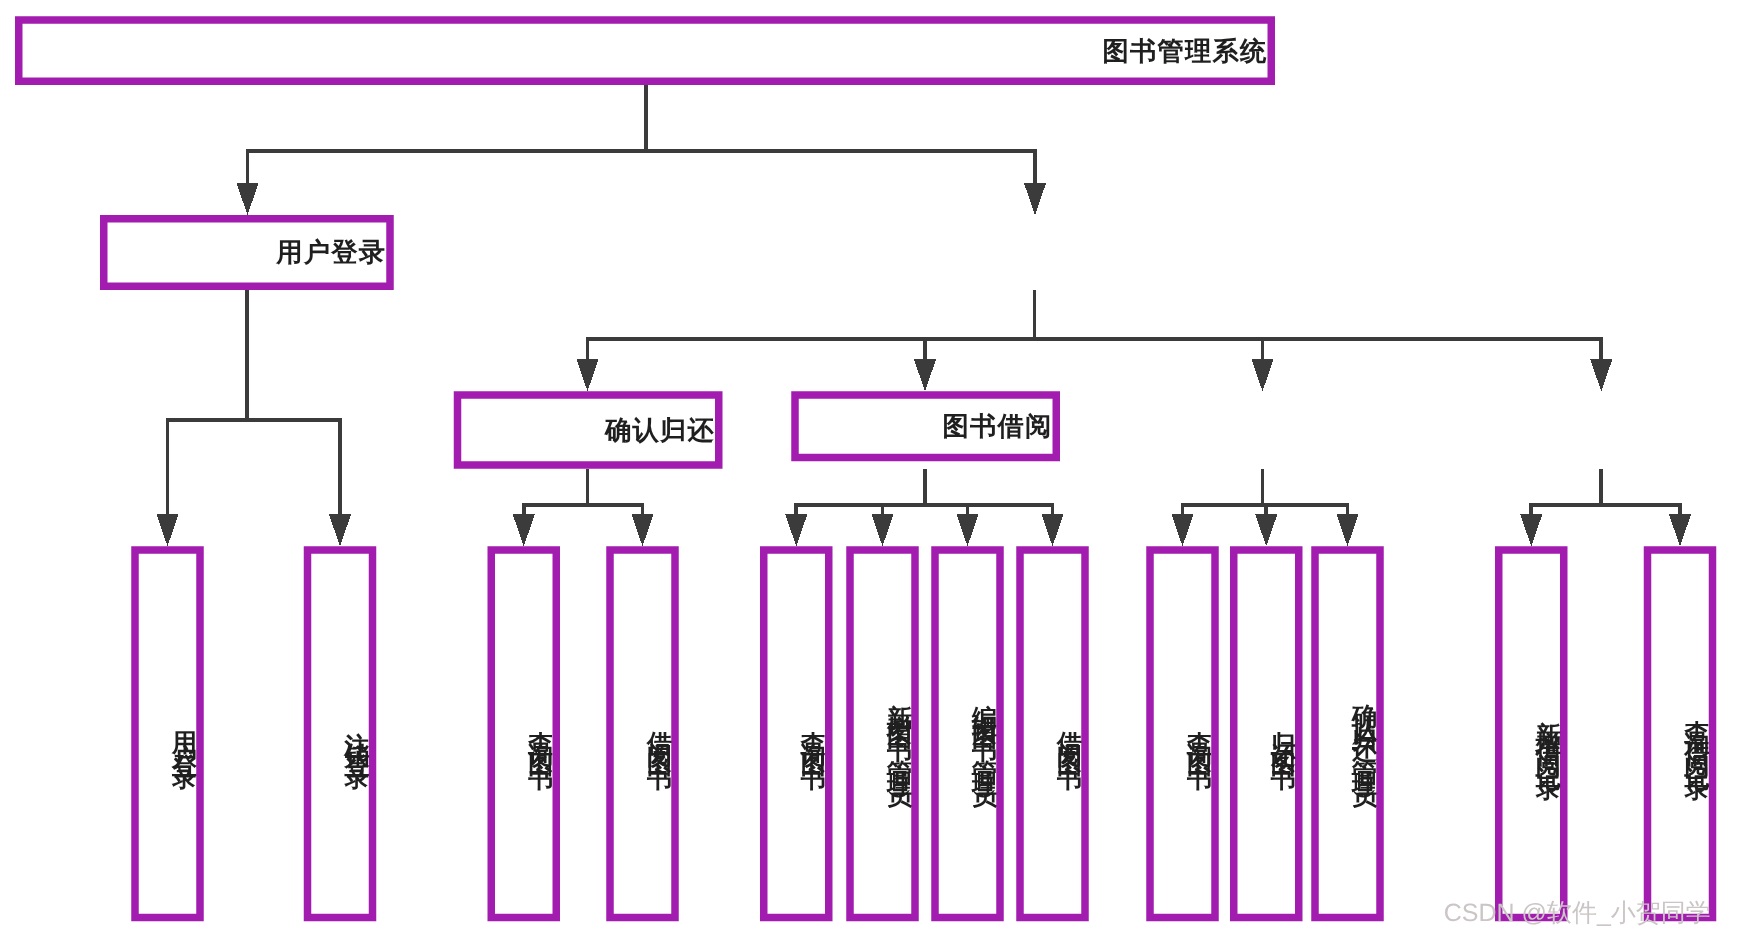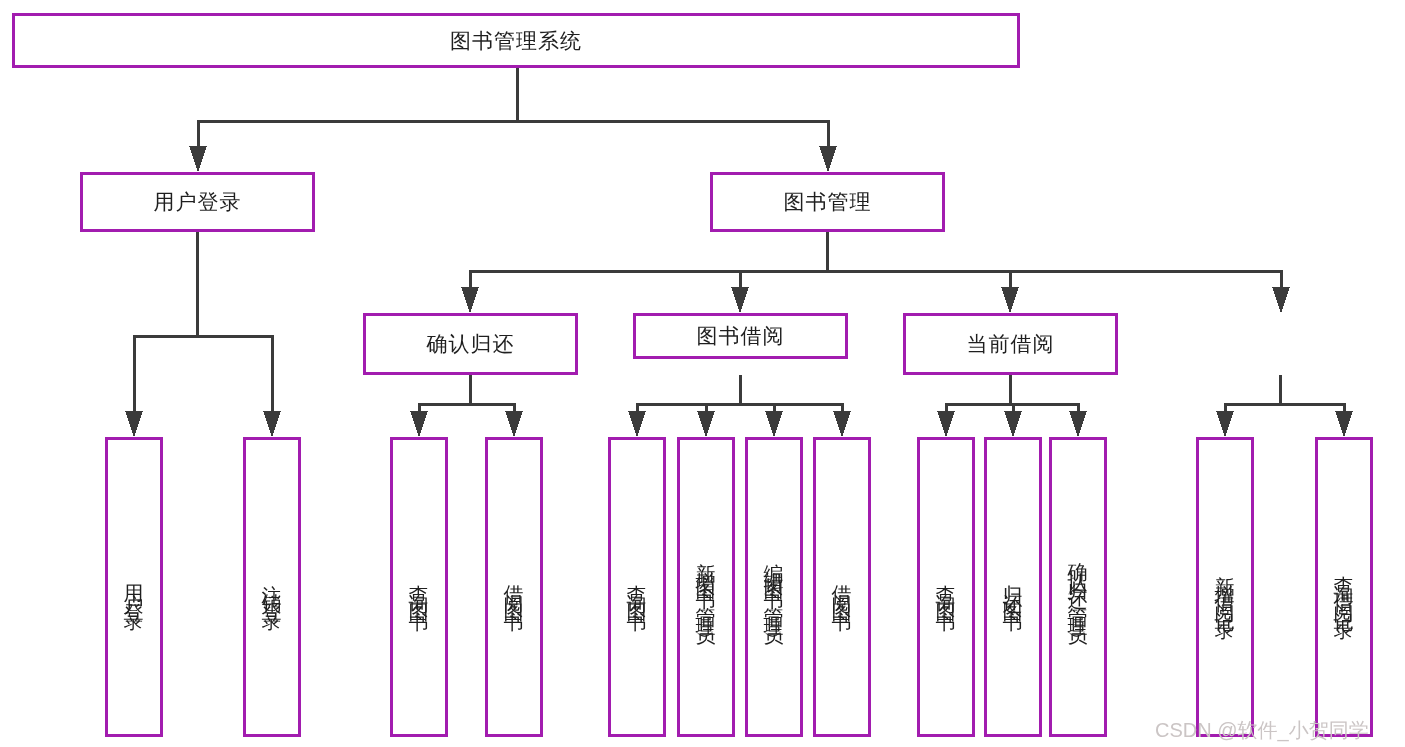--- a/index.html
+++ b/index.html
@@ -14,25 +14,26 @@
   .wires {
     position: absolute;
     left: 0; top: 0;
     width: 1405px; height: 747px;
     z-index: 1;
   }
   .node {
     position: absolute;
     box-sizing: border-box;
     background: #ffffff;
-    border: 3px solid #a21caf;
+    border: 6px solid #a21caf;
     display: flex;
     align-items: center;
-    justify-content: center;
+    justify-content: flex-end;
     z-index: 2;
+    font-weight: bold;
   }
   .hlabel {
     font-size: 21px;
     color: #1f1f1f;
     letter-spacing: 1px;
     white-space: nowrap;
   }
   .vlabel {
     writing-mode: vertical-rl;
     text-orientation: mixed;
@@ -146,32 +147,26 @@
     </g>
   </svg>
 
   <div class="node" style="left:12px; top:13px; width:1008px; height:55px;">
     <span class="hlabel">图书管理系统</span>
   </div>
 
   <div class="node" style="left:80px; top:172px; width:235px; height:60px;">
     <span class="hlabel">用户登录</span>
   </div>
-  <div class="node" style="left:710px; top:172px; width:235px; height:60px;">
-    <span class="hlabel">图书管理</span>
-  </div>
 
   <div class="node" style="left:363px; top:313px; width:215px; height:62px;">
     <span class="hlabel">确认归还</span>
   </div>
-  <div class="node" style="left:633px; top:313px; width:215px; height:46px;">
+  <div class="node" style="left:633px; top:313px; width:215px; height:56px;">
     <span class="hlabel">图书借阅</span>
-  </div>
-  <div class="node" style="left:903px; top:313px; width:215px; height:62px;">
-    <span class="hlabel">当前借阅</span>
   </div>
 
   <div class="node" style="left:105px; top:437px; width:58px; height:300px;">
     <span class="vlabel">用户登录</span>
   </div>
   <div class="node" style="left:243px; top:437px; width:58px; height:300px;">
     <span class="vlabel">注销登录</span>
   </div>
 
   <div class="node" style="left:390px; top:437px; width:58px; height:300px;">

